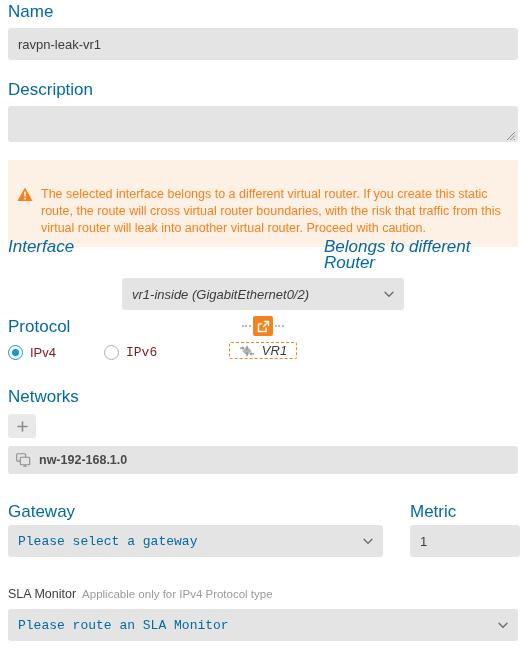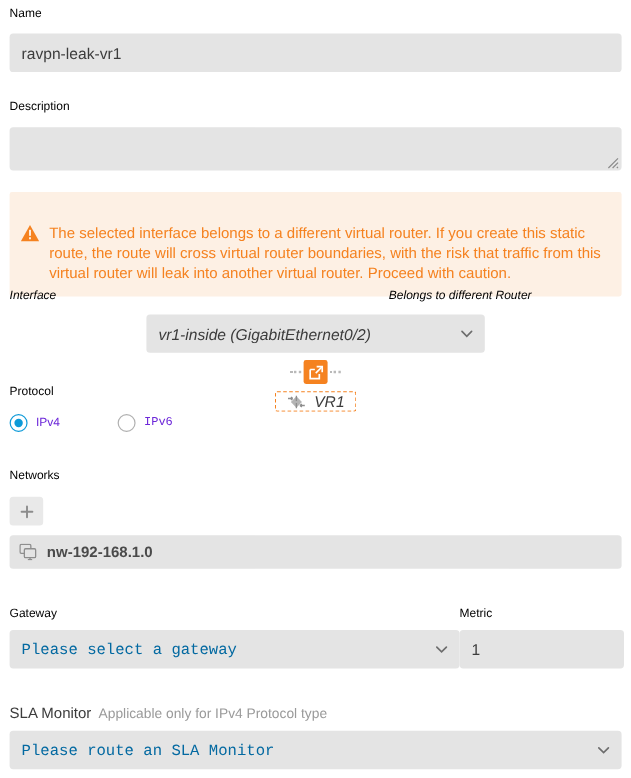--- a/index.html
+++ b/index.html
@@ -11,22 +11,22 @@
     font-family: "Liberation Sans", sans-serif;
     font-size: 13px;
     color: #3c3c3c;
     overflow: hidden;
     position: relative;
   }
 
   .page { position: relative; width: 526px; height: 648px; padding: 0 8px; }
 
   .field-label {
-    font-size: 10px;
-    color: #000000;
+    font-size: 17px;
+    color: #0369a1;
     line-height: 16px;
     margin: 0;
   }
 
   .input-box {
     background: #e4e4e4;
     border: none;
     border-radius: 3px;
     height: 32px;
     width: 100%;
@@ -132,21 +132,21 @@
     width: 15px; height: 15px; border-radius: 50%;
     border: 1.5px solid #b0b0b0; background: #fff;
     display: flex; align-items: center; justify-content: center;
     flex: 0 0 auto;
   }
   .radio.checked { border-color: #0d9ad8; }
   .radio.checked::after {
     content: ""; width: 7px; height: 7px; border-radius: 50%;
     background: #0d9ad8;
   }
-  .radio-label { font-size: 10px; color: #6d28d9; }
+  .radio-label { font-size: 13px; color: #7f1d1d; }
 
   
   .add-btn {
     width: 28px; height: 24px;
     background: #e9e9e9;
     border-radius: 3px;
     display: flex; align-items: center; justify-content: center;
   }
   .net-row {
     background: #e4e4e4;
@@ -157,21 +157,21 @@
     gap: 8px;
     padding: 0 8px;
     font-size: 12.5px;
     color: #4a4a4a;
     font-weight: bold;
   }
 
   
   .two-col { display: flex; }
   .col-gw { width: 375px; }
-  .col-metric { flex: 1; }
+  .col-metric { flex: 1; margin-left: 27px; }
 
   .sla-label-wrap { display: flex; align-items: baseline; gap: 6px; }
   .sla-strong { font-size: 12.5px; color: #3c3c3c; }
   .sla-hint { font-size: 11.5px; color: #9a9a9a; }
 
   .mt-lbl { margin-bottom: 5px; }
 </style>
 </head>
 <body>
 

